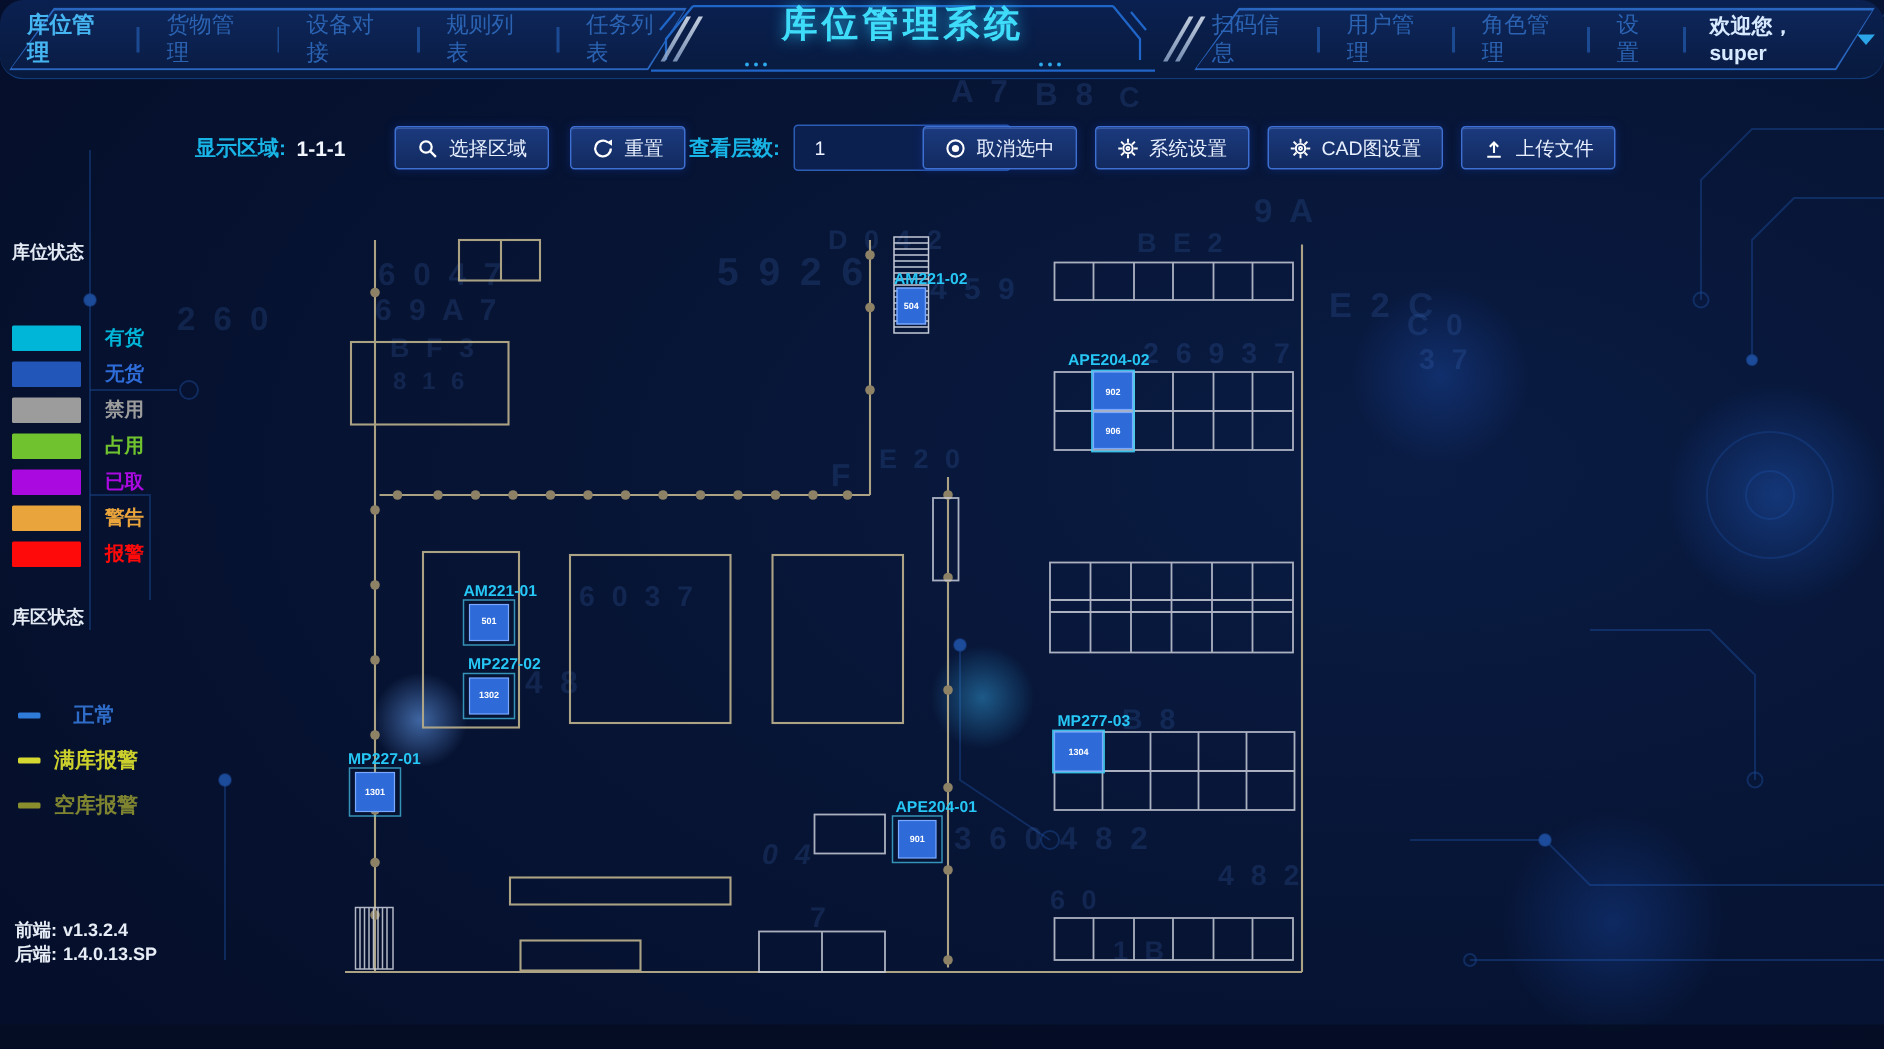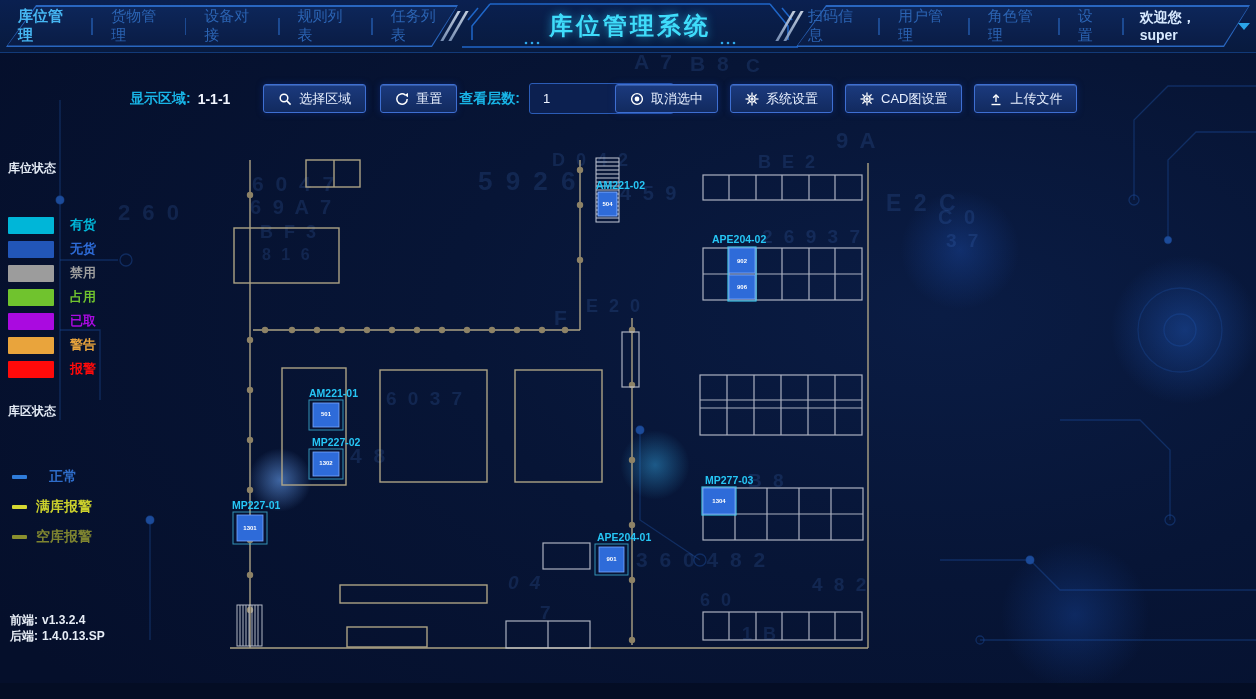--- a/index.html
+++ b/index.html
@@ -7,38 +7,38 @@
           background:radial-gradient(1100px 600px at 75% 45%, #0a1c44 0%, #071536 45%, #050f2b 100%);
           font-family:"Liberation Sans","DejaVu Sans",sans-serif;}
   
   .bg-svg{position:absolute;left:0;top:0;z-index:0;}
   .hex{position:absolute;z-index:0;color:#4a80d8;font-weight:bold;letter-spacing:3px;opacity:.17;white-space:nowrap;}
   .glow{position:absolute;z-index:0;border-radius:50%;pointer-events:none;}
   .bottomband{position:absolute;left:0;bottom:0;width:100%;height:16px;background:#040d24;opacity:.9;z-index:1;}
   
   .topbar{position:absolute;left:0;top:0;width:100%;height:52px;z-index:6;
           background:linear-gradient(180deg,#0a2050 0%,#081a3e 100%);
-          border-bottom:1px solid #123a78;}
+          border-bottom:1px solid #123a78;border-radius:16px;}
   .navgrp{position:absolute;top:5px;height:42px;}
   .navgrp .gborder{position:absolute;inset:0;background:#2b6ac6;opacity:.95;
           clip-path:polygon(30px 0,100% 0,calc(100% - 26px) 100%,0 100%);}
   .navgrp .gfill{position:absolute;inset:1.5px;background:linear-gradient(180deg,#0d2659 0%,#0a1c45 100%);
           clip-path:polygon(29px 0,100% 0,calc(100% - 25px) 100%,0 100%);}
   .navgrp .items{position:relative;height:100%;display:flex;align-items:center;justify-content:center;}
   .nav-item{font-size:15px;color:#2b63b2;padding:0 12px;cursor:pointer;}
   .nav-item.active{color:#46b6f2;font-weight:bold;}
   .nav-sep{width:2px;height:17px;background:#1c4a92;margin:0 6px;}
   .navL{left:6px;width:452px;}
   .navR{left:796px;width:454px;}
   .welcome-wrap{display:flex;align-items:center;margin-left:10px;justify-content:space-between;}
   .welcome{font-size:14px;font-weight:bold;color:#d8eaff;}
   .caret-down{width:0;height:0;border-left:6px solid transparent;border-right:6px solid transparent;
               border-top:7px solid #2ba4e8;margin-left:14px;}
-  .titleWrap{position:absolute;left:460px;top:0;width:340px;height:52px;z-index:6;
-             display:flex;align-items:center;justify-content:center;}
+  .titleWrap{position:absolute;left:432px;top:0;width:340px;height:52px;z-index:6;
+             display:flex;justify-content:center;}
   .page-title{position:relative;font-size:24px;font-weight:bold;color:#3fdcfa;letter-spacing:3px;
               text-shadow:0 0 10px rgba(40,200,255,.75);}
   .title-frame{position:absolute;left:0;top:0;}
   .slash{position:absolute;top:11px;width:2.5px;height:30px;z-index:7;
          background:linear-gradient(#e2ebf7,#8aa2c6);transform:skewX(-30deg);opacity:.85;}
   
   .toolbar{position:absolute;left:0;top:84px;width:100%;height:30px;z-index:5;}
   .tb-left{position:absolute;left:130px;top:0;display:flex;align-items:center;height:29px;}
   .tb-right{position:absolute;left:615px;top:0;display:flex;align-items:center;gap:12px;height:29px;}
   .cyan-label{color:#18b4e6;font-size:14px;font-weight:bold;}
@@ -124,21 +124,21 @@
       <span class="hex" style="left: 946px; top: 230px; font-size: 19px;">3 7</span>
       <span class="hex" style="left: 260px; top: 222px; font-size: 18px;">B F 3</span>
       <span class="hex" style="left: 262px; top: 246px; font-size: 16px;">8 1 6</span>
       <span class="hex" style="left: 762px; top: 226px; font-size: 19px;">2 6 9 3 7</span>
       <span class="hex" style="left: 586px; top: 296px; font-size: 18px;">E 2 0</span>
       <span class="hex" style="left: 554px; top: 306px; font-size: 21px;">F</span>
       <span class="hex" style="left: 386px; top: 388px; font-size: 19px;">6 0 3 7</span>
       <span class="hex" style="left: 350px; top: 444px; font-size: 21px;">4 8</span>
       <span class="hex" style="left: 748px; top: 470px; font-size: 19px;">B 8</span>
       <span class="hex" style="left: 636px; top: 548px; font-size: 21px;">3 6 0 4 8 2</span>
-      <span class="hex" style="left: 508px; top: 572px; font-size: 19px; font-style: italic;">0 4</span>
+      <span class="hex" style="left: 508px; top: 560px; font-size: 19px; font-style: italic;">0 4</span>
       <span class="hex" style="left: 540px; top: 602px; font-size: 19px;">7</span>
       <span class="hex" style="left: 700px; top: 590px; font-size: 18px;">6 0</span>
       <span class="hex" style="left: 812px; top: 574px; font-size: 19px;">4 8 2</span>
       <span class="hex" style="left: 742px; top: 624px; font-size: 18px;">1 B</span>
     </div>
 <div class="bottomband"></div>
 
 <div class="topbar">
   <div class="navgrp navL">
     <div class="gborder"></div>

